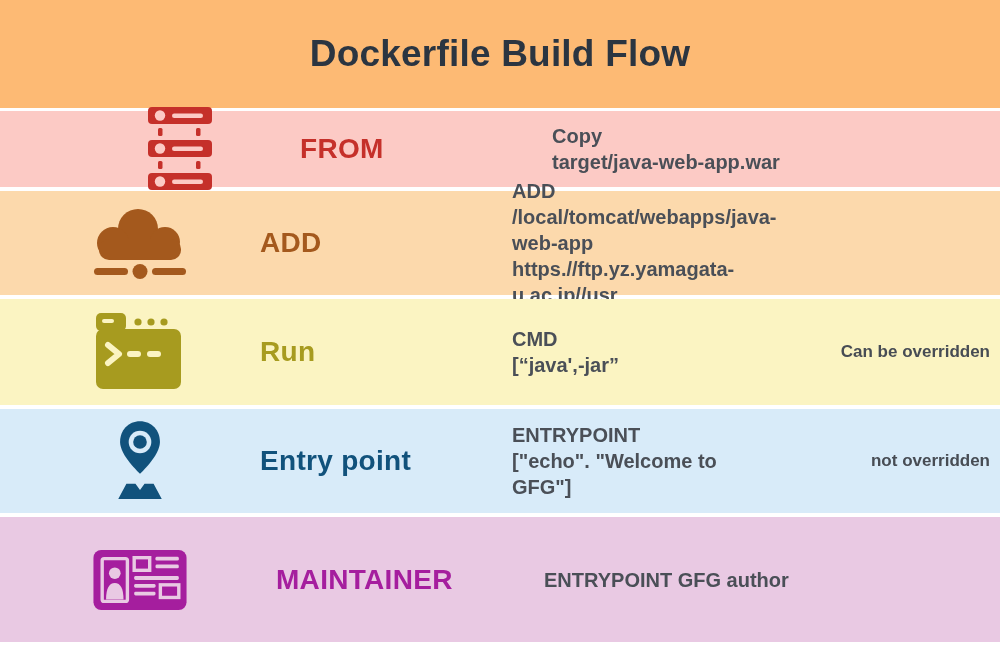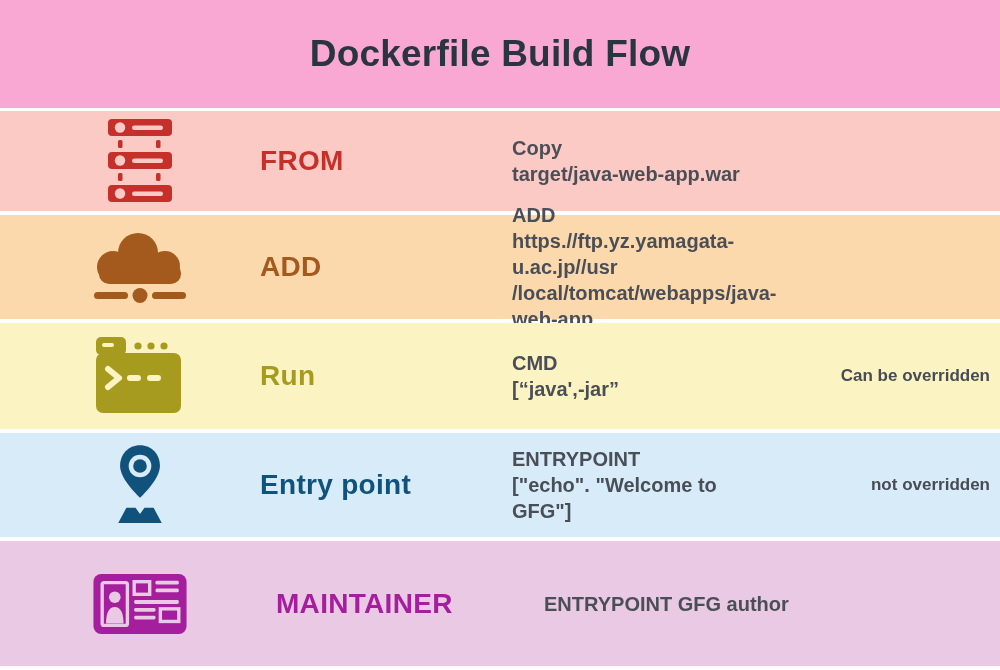--- a/index.html
+++ b/index.html
@@ -5,36 +5,36 @@
   html, body { margin: 0; padding: 0; }
   body {
     width: 1000px; height: 670px;
     background: #ffffff;
     font-family: "Liberation Sans", sans-serif;
     overflow: hidden;
   }
   .canvas { width: 1000px; height: 670px; display: flex; flex-direction: column; }
 
   .header {
-    height: 108px; background: #f9a8d4;
+    height: 108px; background: #fdba74;
     display: flex; align-items: center; justify-content: center;
     flex: 0 0 auto;
   }
   .title {
     font-size: 37px; font-weight: 700; color: #2b3541; letter-spacing: 0.2px;
   }
 
   .row {
     display: flex; align-items: center;
     background-color: var(--rowbg);
     flex: 0 0 auto;
   }
   .row { margin-top: 4px; }
   .row.first { margin-top: 3px; }
-  .row-from       { height: 100px; }
+  .row-from       { height: 76px; padding-left: 40px; }
   .row-add        { height: 104px; }
   .row-run        { height: 106px; }
   .row-entry      { height: 104px; }
   .row-maintainer { height: 125px; gap: 16px; }
 
   .icon-col {
     width: 235px; box-sizing: border-box; padding-left: 45px;
     display: flex; align-items: center; justify-content: center;
     flex: 0 0 auto;
   }
@@ -105,22 +105,22 @@
           <rect x="7" y="32" width="82" height="21" rx="10"></rect>
           <rect x="2" y="61" width="34" height="7" rx="3.5"></rect>
           <circle cx="48" cy="64.5" r="7.5"></circle>
           <rect x="60" y="61" width="34" height="7" rx="3.5"></rect>
         </svg>
       </span>
     </div>
     <div class="label-col" style="color: rgb(164, 89, 29);">ADD</div>
     <div class="desc-col">
       <div class="desc-line">ADD</div>
+      <div class="desc-line">/local/tomcat/webapps/java-web-app</div>
       <div class="desc-line">https.//ftp.yz.yamagata-u.ac.jp//usr</div>
-      <div class="desc-line">/local/tomcat/webapps/java-web-app</div>
     </div>
     <div class="note-col"></div>
   </div>
 
   <div class="row row-run" style="--rowbg: #fbf4c2;">
     <div class="icon-col">
       <span class="icon" style="color: rgb(167, 155, 31);">
         <svg width="88" height="78" viewBox="0 0 88 78" fill="currentColor" xmlns="http://www.w3.org/2000/svg">
           <rect x="0" y="0" width="30" height="18" rx="5"></rect>
           <rect x="6" y="6" width="12" height="4" rx="2" fill="var(--rowbg)"></rect>

